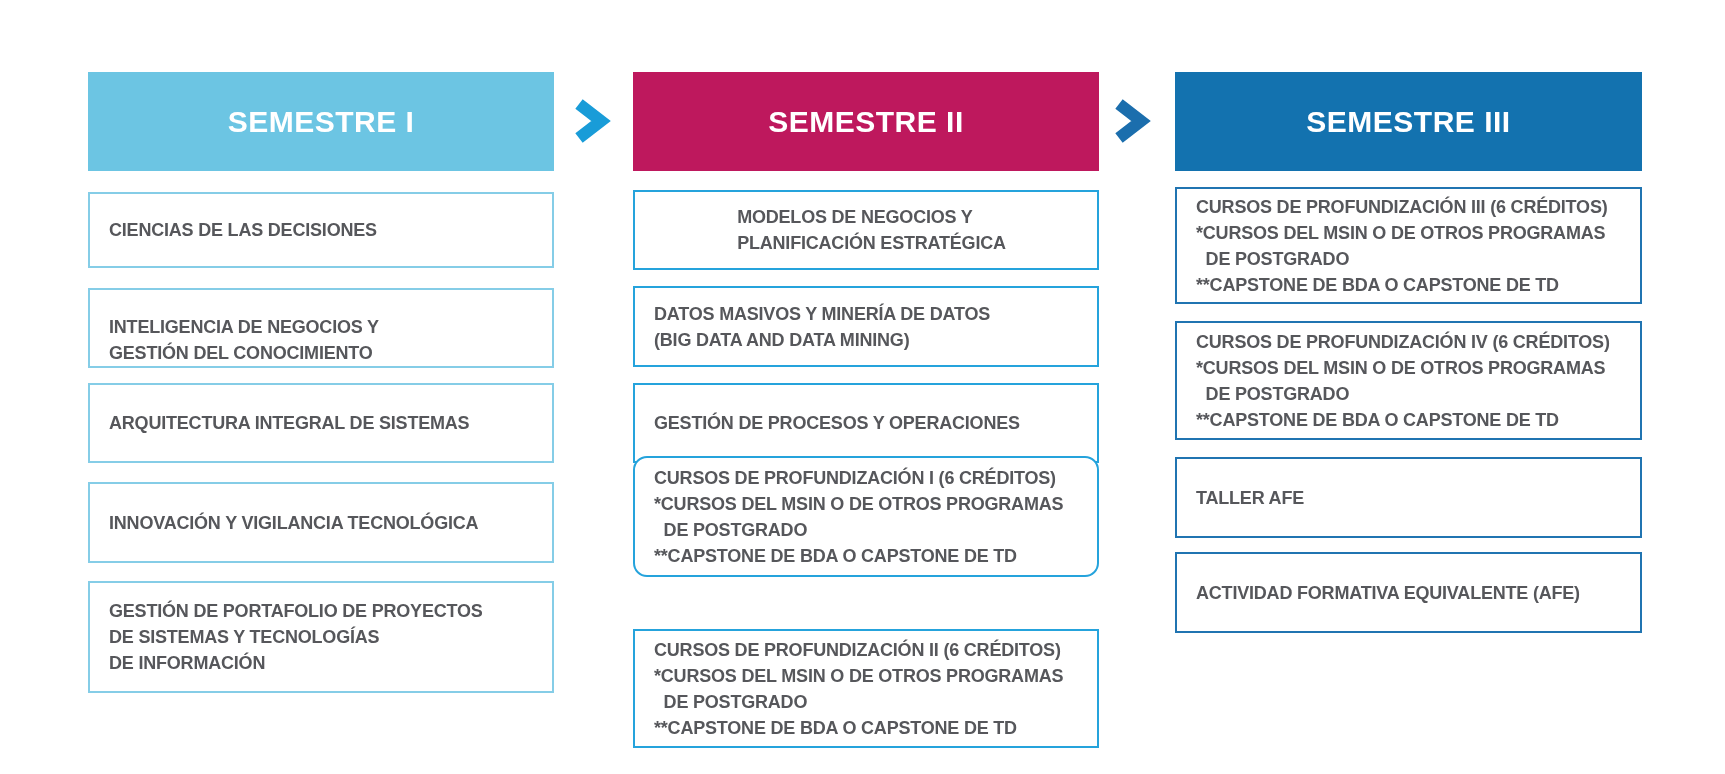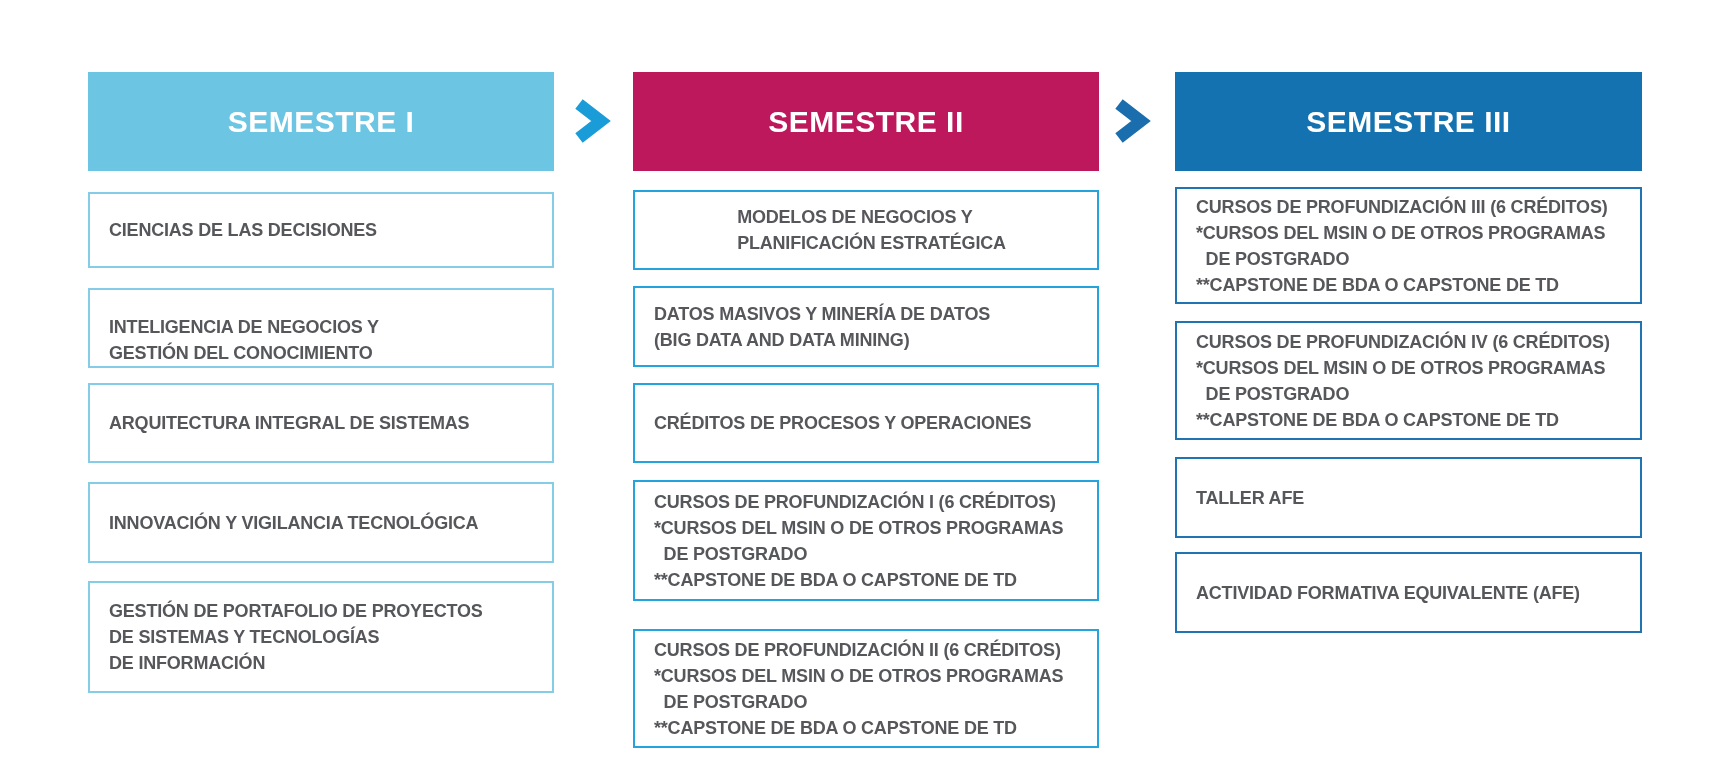--- a/index.html
+++ b/index.html
@@ -96,23 +96,23 @@
     </div>
     <div class="course-box" style="top: 190px; height: 80px; border-color: rgb(37, 163, 220); justify-content: center;">
       <span class="course-text">MODELOS DE NEGOCIOS Y
 PLANIFICACIÓN ESTRATÉGICA</span>
     </div>
     <div class="course-box" style="top: 286px; height: 81px; border-color: rgb(37, 163, 220);">
       <span class="course-text">DATOS MASIVOS Y MINERÍA DE DATOS
 (BIG DATA AND DATA MINING)</span>
     </div>
     <div class="course-box" style="top: 383px; height: 80px; border-color: rgb(37, 163, 220);">
-      <span class="course-text">CRÉDITOS DE PROCESOS Y OPERACIONES</span>
+      <span class="course-text">GESTIÓN DE PROCESOS Y OPERACIONES</span>
     </div>
-    <div class="course-box" style="top: 480px; height: 121px; border-color: rgb(37, 163, 220);">
+    <div class="course-box" style="top: 456px; height: 121px; border-color: rgb(37, 163, 220); border-radius: 14px;">
       <span class="course-text">CURSOS DE PROFUNDIZACIÓN I (6 CRÉDITOS)
 *CURSOS DEL MSIN O DE OTROS PROGRAMAS
 &nbsp;&nbsp;DE POSTGRADO
 **CAPSTONE DE BDA O CAPSTONE DE TD</span>
     </div>
     <div class="course-box" style="top: 613px; height: 119px; border-color: rgb(37, 163, 220); margin-top: 16px;">
       <span class="course-text">CURSOS DE PROFUNDIZACIÓN II (6 CRÉDITOS)
 *CURSOS DEL MSIN O DE OTROS PROGRAMAS
 &nbsp;&nbsp;DE POSTGRADO
 **CAPSTONE DE BDA O CAPSTONE DE TD</span>

